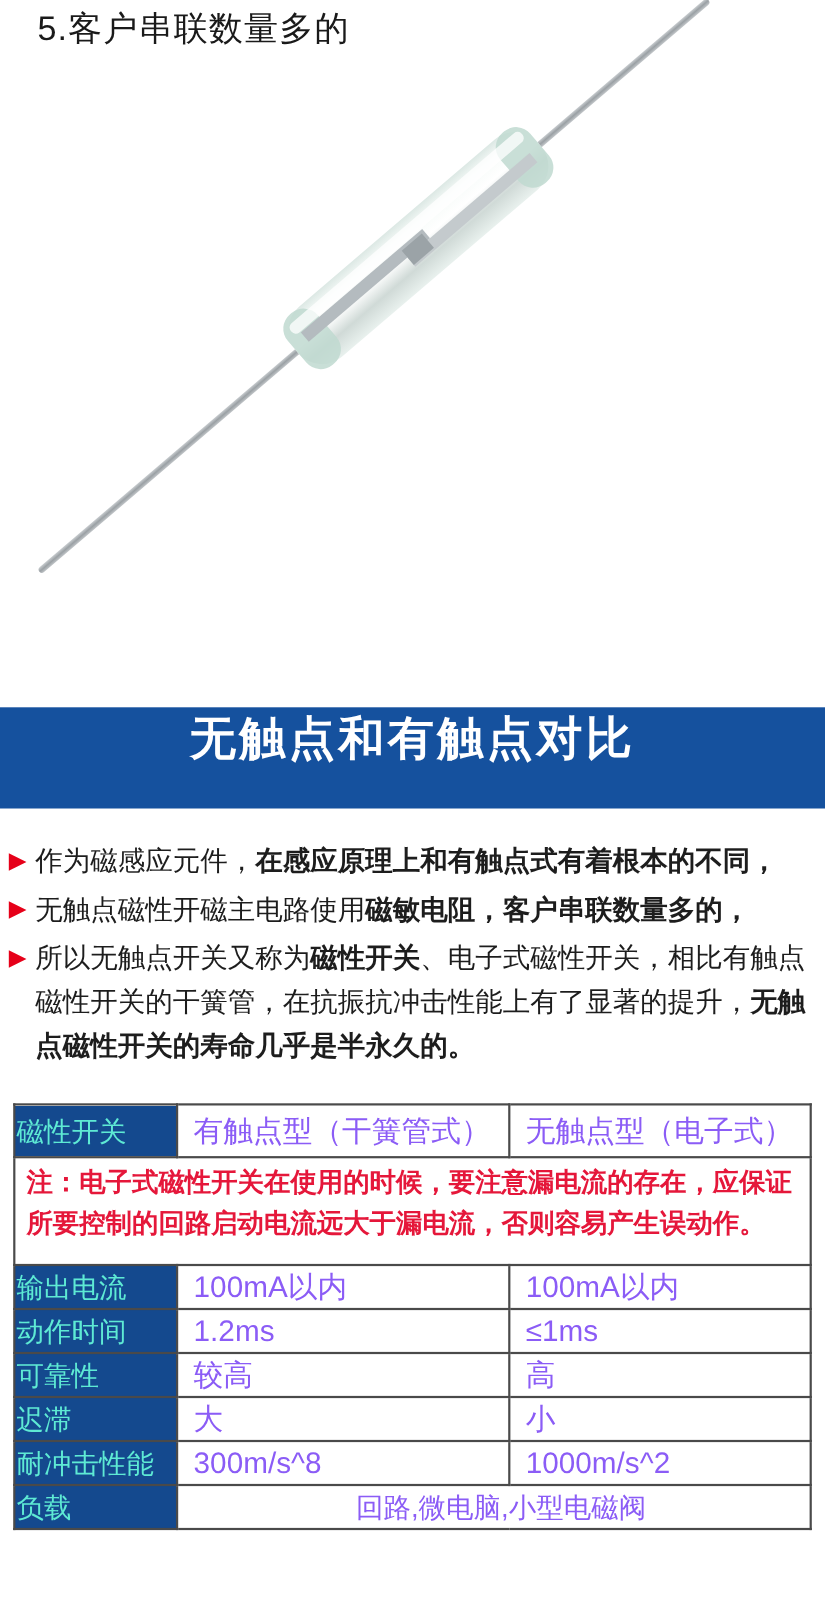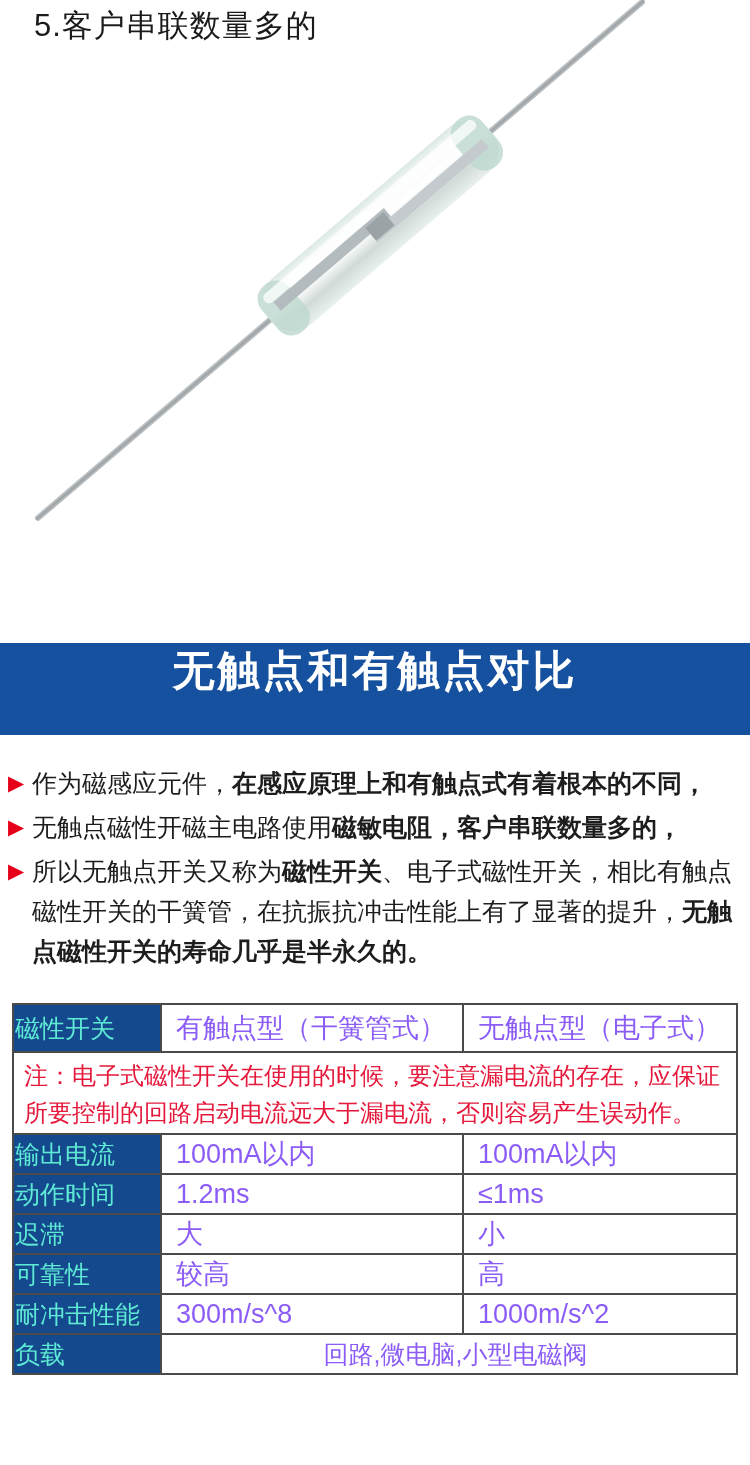--- a/index.html
+++ b/index.html
@@ -36,22 +36,23 @@
   .col1{width:148px;}
   .col2{width:302px;}
   .col3{width:274px;}
   .lbl{background:#14498e;color:#5eead4;font-size:25px;}
   .val{font-size:27px;color:#8b5cf6;padding-left:14px;}
   .h-header td{height:48px;vertical-align:middle;}
   .h-leak td{height:84px;vertical-align:top;padding-top:6px;}
   .h-std td{height:40px;vertical-align:middle;}
   .leak-line{line-height:38px;}
   .note-cell{
-    color:#e5173a;font-size:24px;line-height:37px;padding:4px 8px 2px 10px;height:76px;
+    color:#e5173a;font-size:24px;line-height:37px;padding:4px 8px 18px 10px;height:76px;
     vertical-align:middle;
+    font-weight:bold;
   }
   .merged-val{text-align:center;font-size:25px;}
 </style>
 </head>
 <body>
 
 <div class="page">
 
   <div class="heading">5.客户串联数量多的</div>
 
@@ -123,28 +124,28 @@
       <td class="lbl">输出电流</td>
       <td class="val">100mA以内</td>
       <td class="val">100mA以内</td>
     </tr>
     <tr class="h-std">
       <td class="lbl">动作时间</td>
       <td class="val">1.2ms</td>
       <td class="val">≤1ms</td>
     </tr>
     <tr class="h-std">
+      <td class="lbl">可靠性</td>
+      <td class="val">较高</td>
+      <td class="val">高</td>
+    </tr>
+    <tr class="h-std">
       <td class="lbl">迟滞</td>
       <td class="val">大</td>
       <td class="val">小</td>
-    </tr>
-    <tr class="h-std">
-      <td class="lbl">可靠性</td>
-      <td class="val">较高</td>
-      <td class="val">高</td>
     </tr>
     <tr class="h-std">
       <td class="lbl">耐冲击性能</td>
       <td class="val">300m/s^8</td>
       <td class="val">1000m/s^2</td>
     </tr>
     <tr class="h-std">
       <td class="lbl">负载</td>
       <td class="val merged-val" colspan="2">回路,微电脑,小型电磁阀</td>
     </tr>

